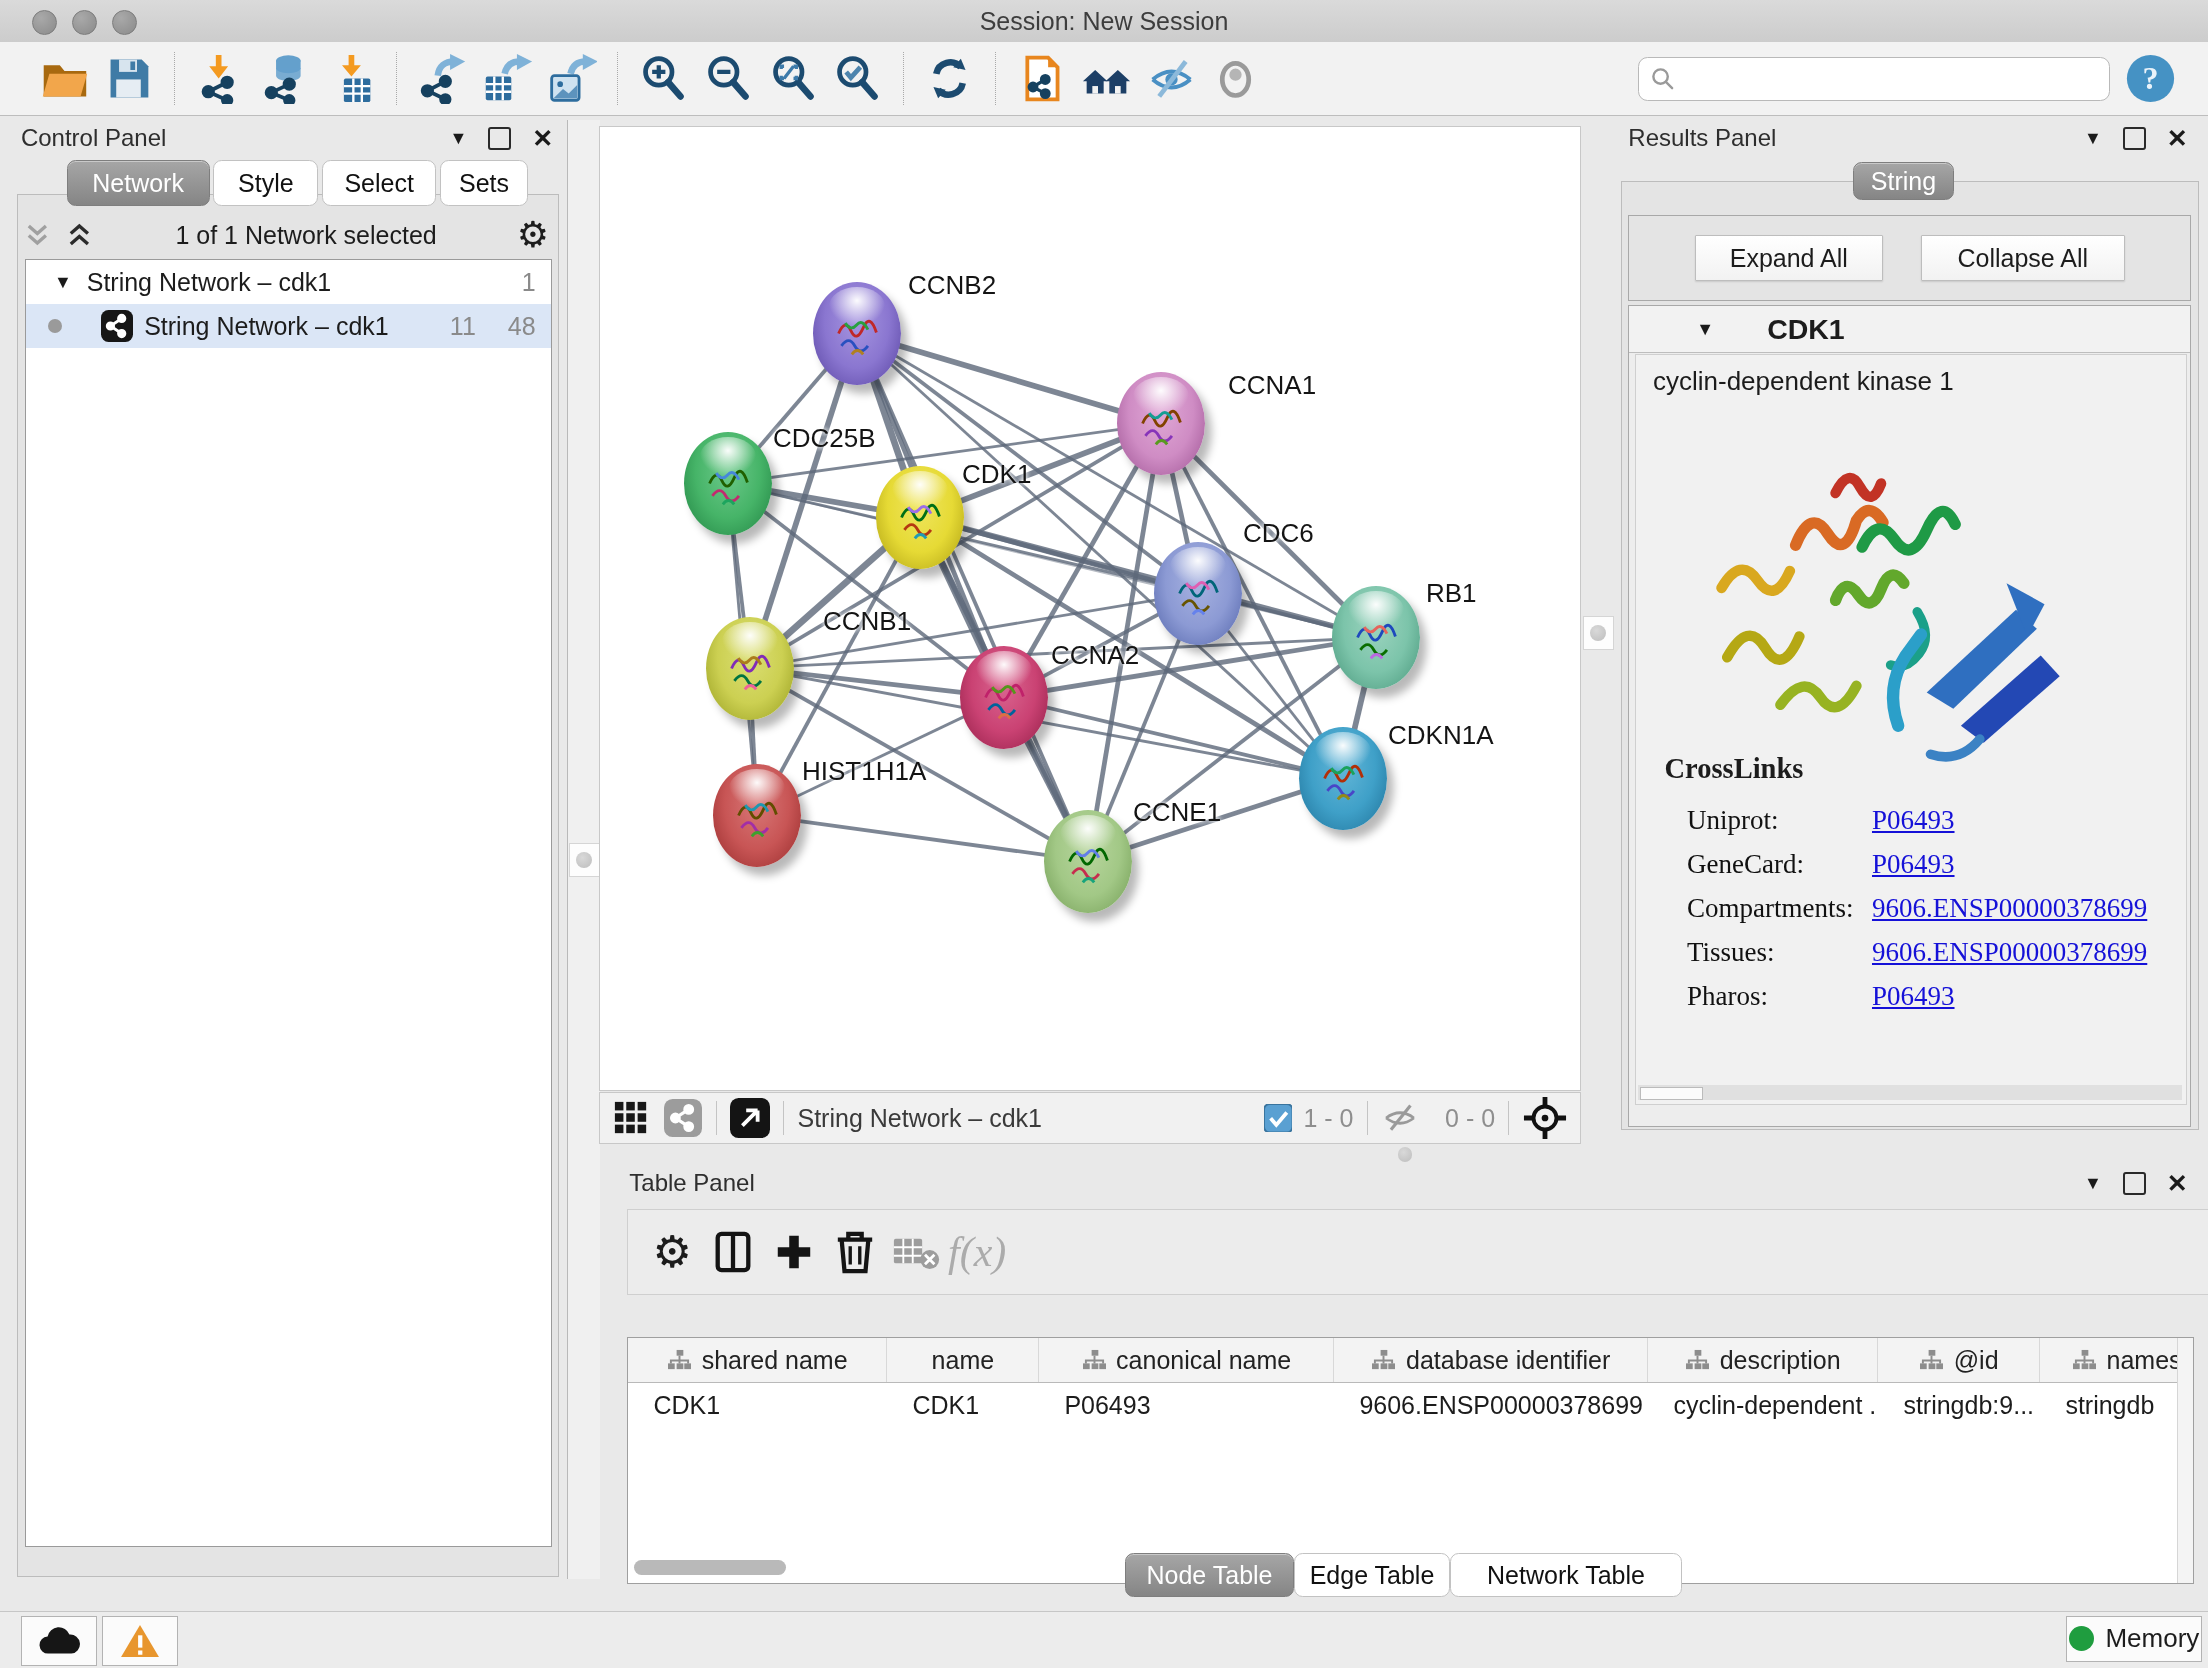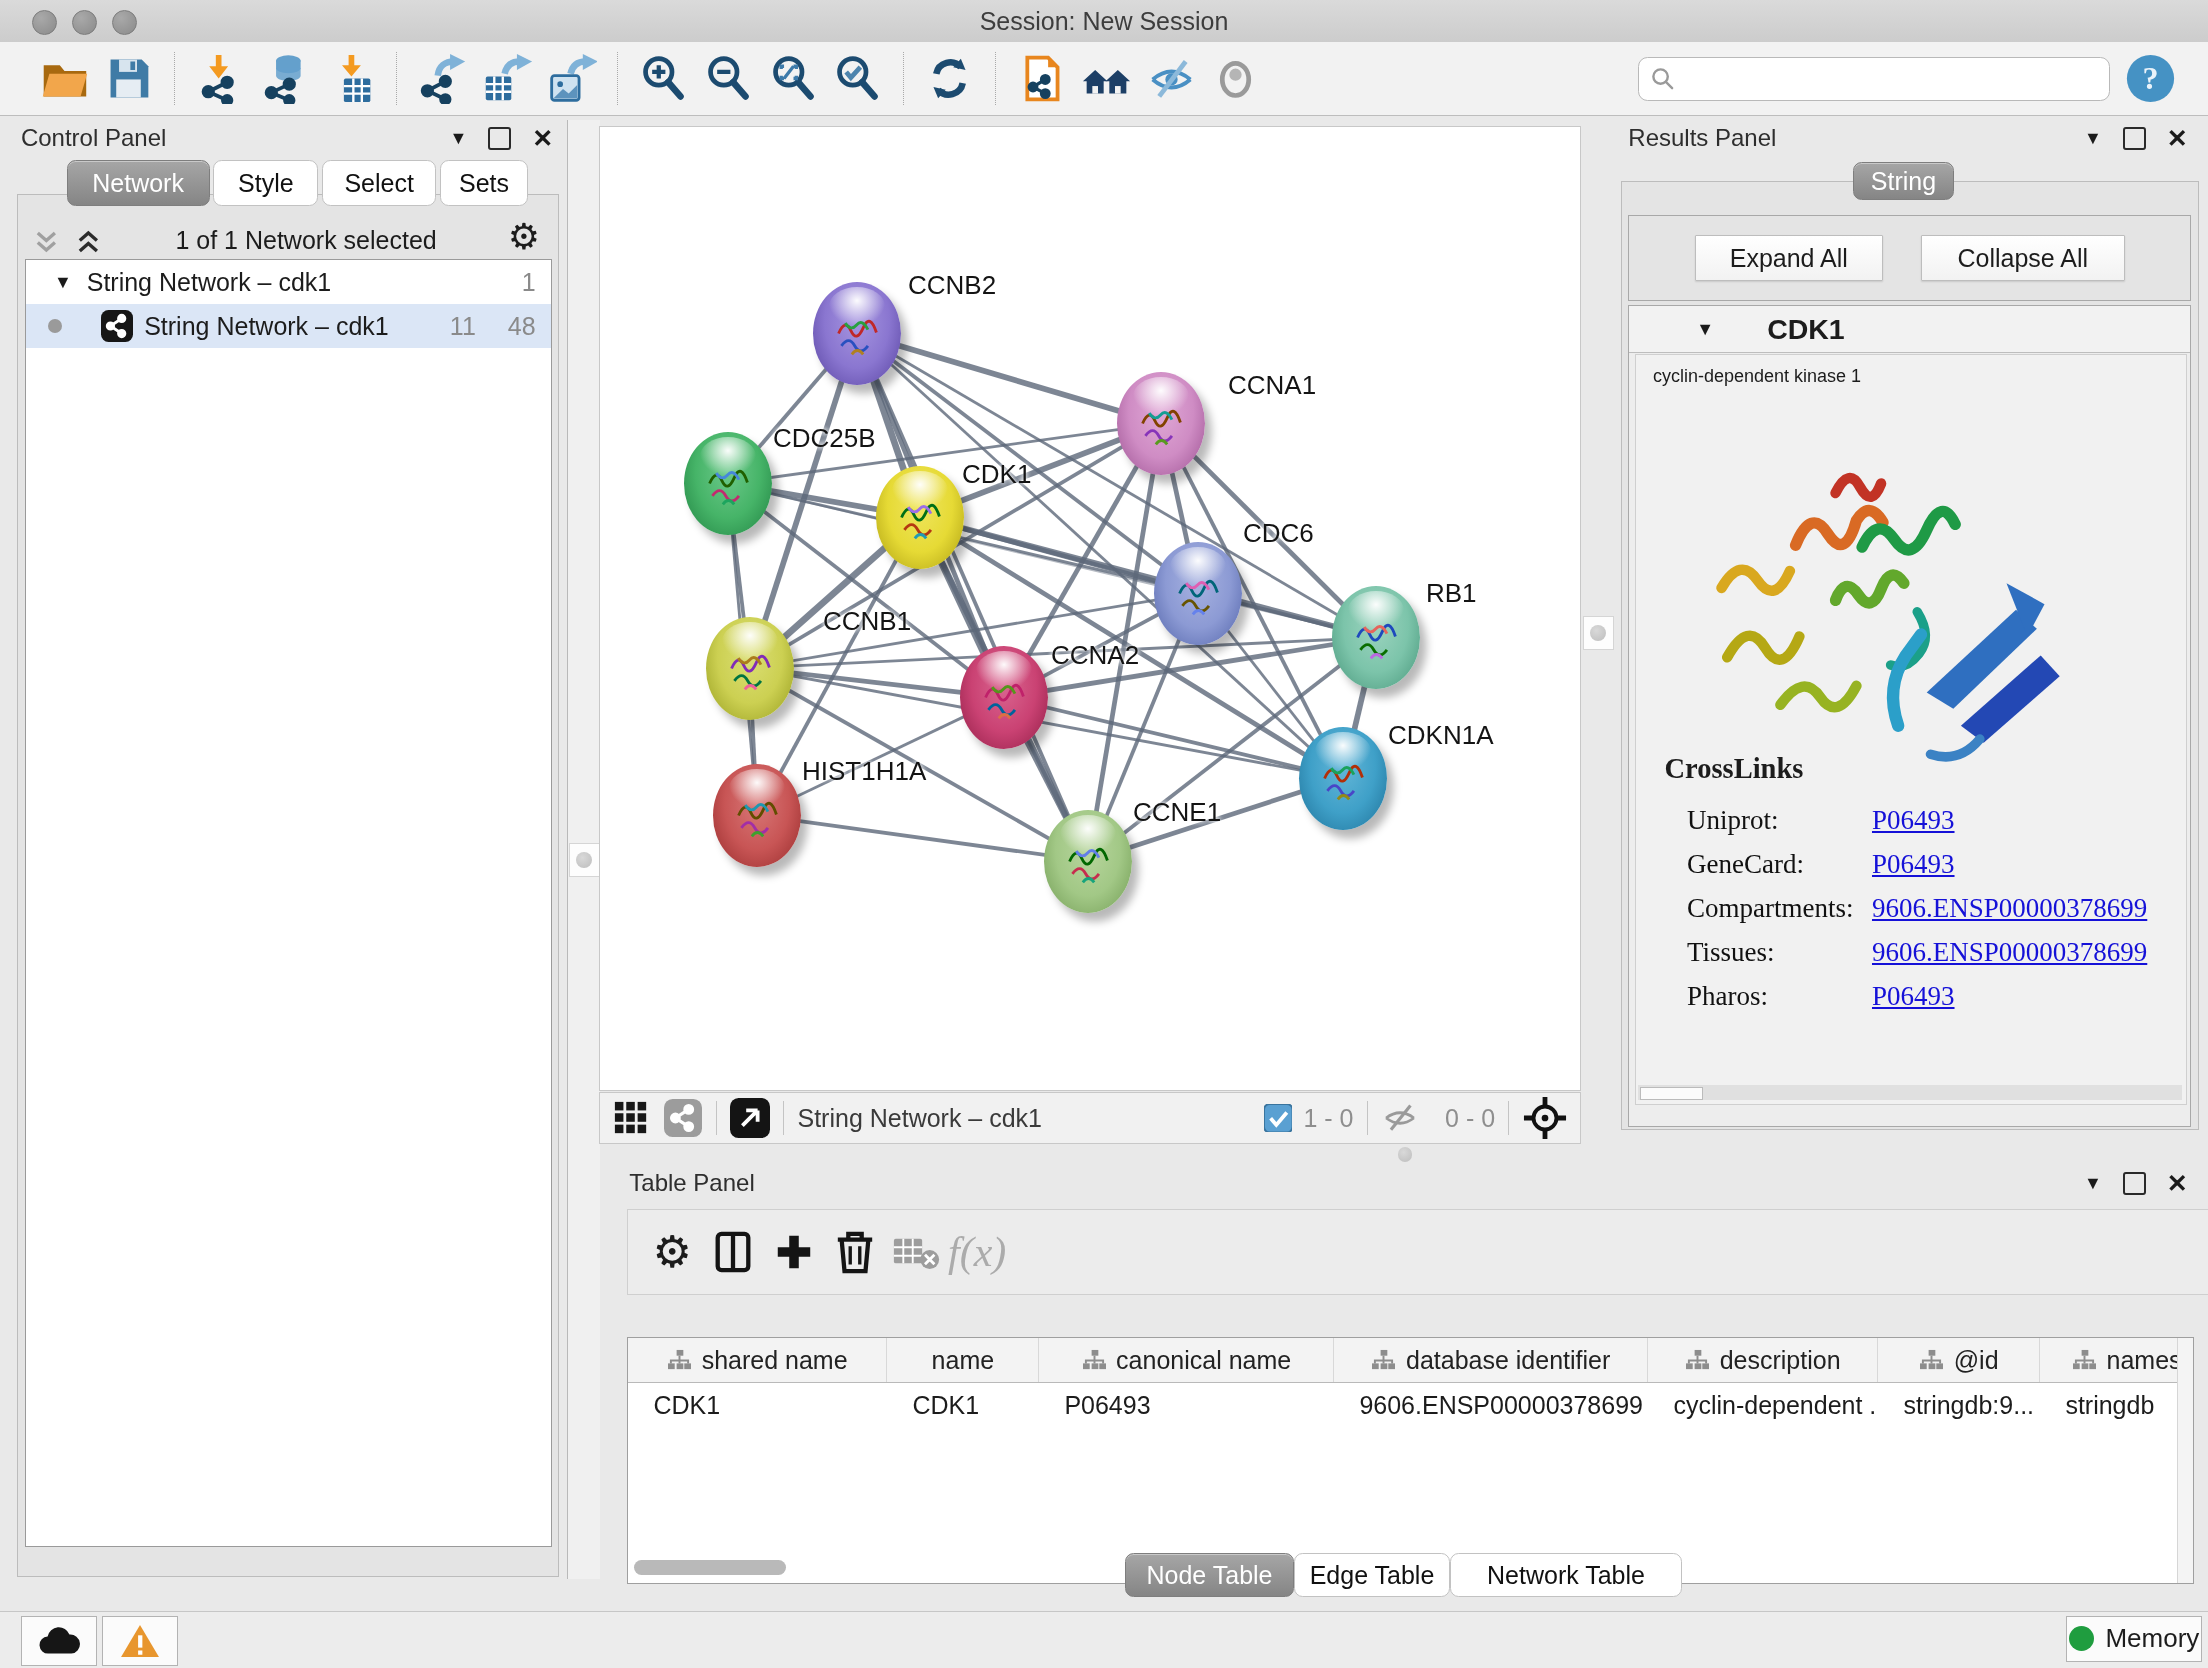--- a/index.html
+++ b/index.html
@@ -270,21 +270,21 @@
       <span class="xicon">✕</span>
     </span>
   </div>
   <div class="abs inner-box" style="left:9.5px;top:74px;width:540px;height:1381px;"></div>
   <div class="abs" style="left:59px;top:40px;display:flex;gap:3.8px;">
     <div class="tab sel" style="width:143px">Network</div>
     <div class="tab" style="width:105px">Style</div>
     <div class="tab" style="width:114px">Select</div>
     <div class="tab" style="width:88px">Sets</div>
   </div>
-  <div class="abs" style="left:9.5px;top:95px;width:540px;height:40px;display:flex;align-items:flex-end;padding:0 17px;box-sizing:border-box;">
+  <div class="abs" style="left:9.5px;top:95px;width:540px;height:40px;display:flex;align-items:center;padding:0 8px;box-sizing:border-box;">
     <svg width="28.5" height="25" viewBox="0 0 30 26">
       <path d="M4 3l9 8 9-8M4 13l9 8 9-8" fill="none" stroke="#a0a0a0" stroke-width="3.5"></path>
     </svg>
     <svg width="28.5" height="25" viewBox="0 0 30 26" style="margin-left:13.3px">
       <path d="M4 11 13 3l9 8M4 22l9-8 9 8" fill="none" stroke="#2b2b2b" stroke-width="3.5"></path>
     </svg>
     <span style="flex:1;text-align:center;font-size:25px;">1 of 1 Network selected</span>
     <span style="font-size:36px;line-height:1;color:#1c1c1c;">⚙</span>
   </div>
   <div class="abs white-box" style="left:17px;top:139px;width:525px;height:1286px;">
@@ -550,21 +550,21 @@
   <div class="abs" style="left:13.3px;top:95px;width:561px;height:84px;border:1px solid #a8a8a8;display:flex;align-items:center;justify-content:center;gap:38px;">
     <div class="btn" style="width:186px;height:44px;">Expand All</div>
     <div class="btn" style="width:202px;height:44px;">Collapse All</div>
   </div>
   <div class="abs" style="left:13.3px;top:185px;width:561px;height:820px;border:1px solid #a8a8a8;background:#ededed;">
     <div style="height:46px;display:flex;align-items:center;border-bottom:1px solid #bdbdbd;background:#f2f2f2;">
       <span class="caret" style="margin:0 53px 0 67px">▼</span>
       <span style="font-size:28.5px;font-weight:bold;">CDK1</span>
     </div>
     <div class="abs" style="left:5.7px;top:48px;width:550px;height:749px;background:#f1f1f1;border:1px solid #cfcfcf;">
-      <div style="font-size:18px;padding:11.4px 0 0 17px;">cyclin-dependent kinase 1</div>
+      <div style="font-size:26px;padding:11.4px 0 0 17px;">cyclin-dependent kinase 1</div>
       <svg class="abs" style="left:57px;top:57px;" width="380" height="390" viewBox="0 0 400 410">
         <path d="M150 85q14-28 26-6t22-4" fill="none" stroke="#c23325" stroke-width="11" stroke-linecap="round"></path>
         <path d="M108 140q16-40 34-12t30-14q14-22 28 2" fill="none" stroke="#d96a24" stroke-width="12" stroke-linecap="round"></path>
         <path d="M30 185q20-34 38-8t34-10" fill="none" stroke="#d9a81f" stroke-width="11" stroke-linecap="round"></path>
         <path d="M36 258q22-40 40-10t36-12" fill="none" stroke="#b5a814" stroke-width="11" stroke-linecap="round"></path>
         <path d="M92 308q24-34 42-8t38-12" fill="none" stroke="#97b322" stroke-width="11" stroke-linecap="round"></path>
         <path d="M150 198q10-26 24-6t24-6t24-6" fill="none" stroke="#62a82c" stroke-width="12" stroke-linecap="round"></path>
         <path d="M178 142q16-34 34-8t34-10t30-6" fill="none" stroke="#1f9a46" stroke-width="12" stroke-linecap="round"></path>
         <path d="M236 210q16 26 2 44t-30 12" fill="none" stroke="#1ba089" stroke-width="10" stroke-linecap="round"></path>
         <path d="M216 330q-14-40 8-74l16-22" fill="none" stroke="#2b9fc9" stroke-width="13" stroke-linecap="round"></path>

